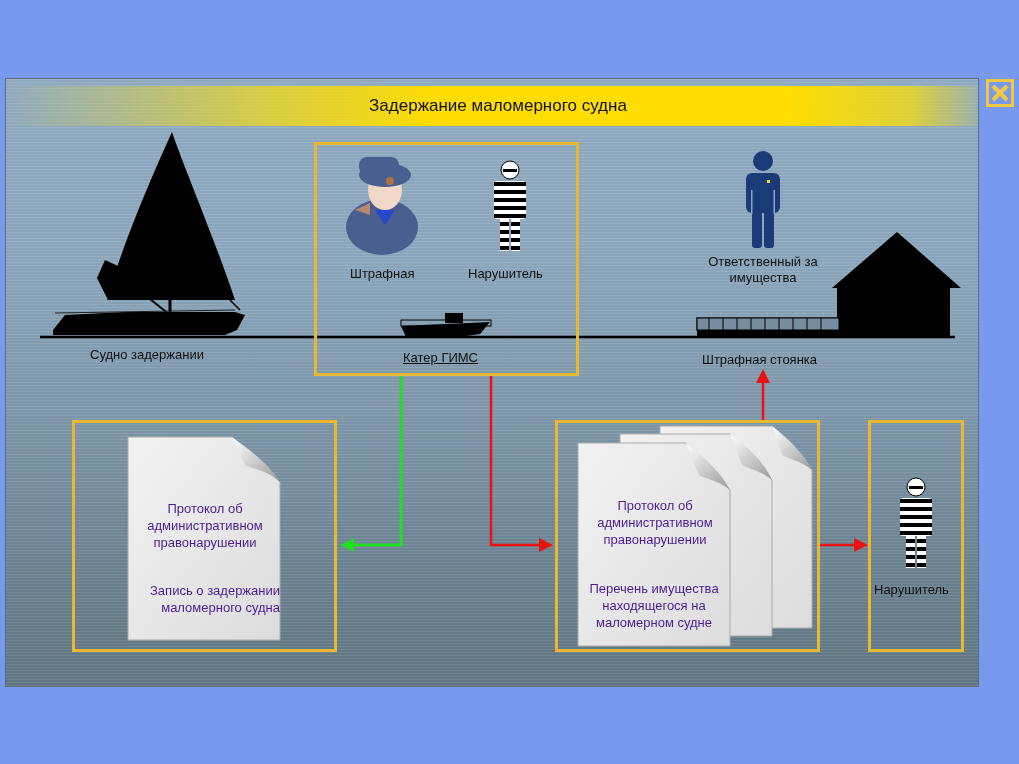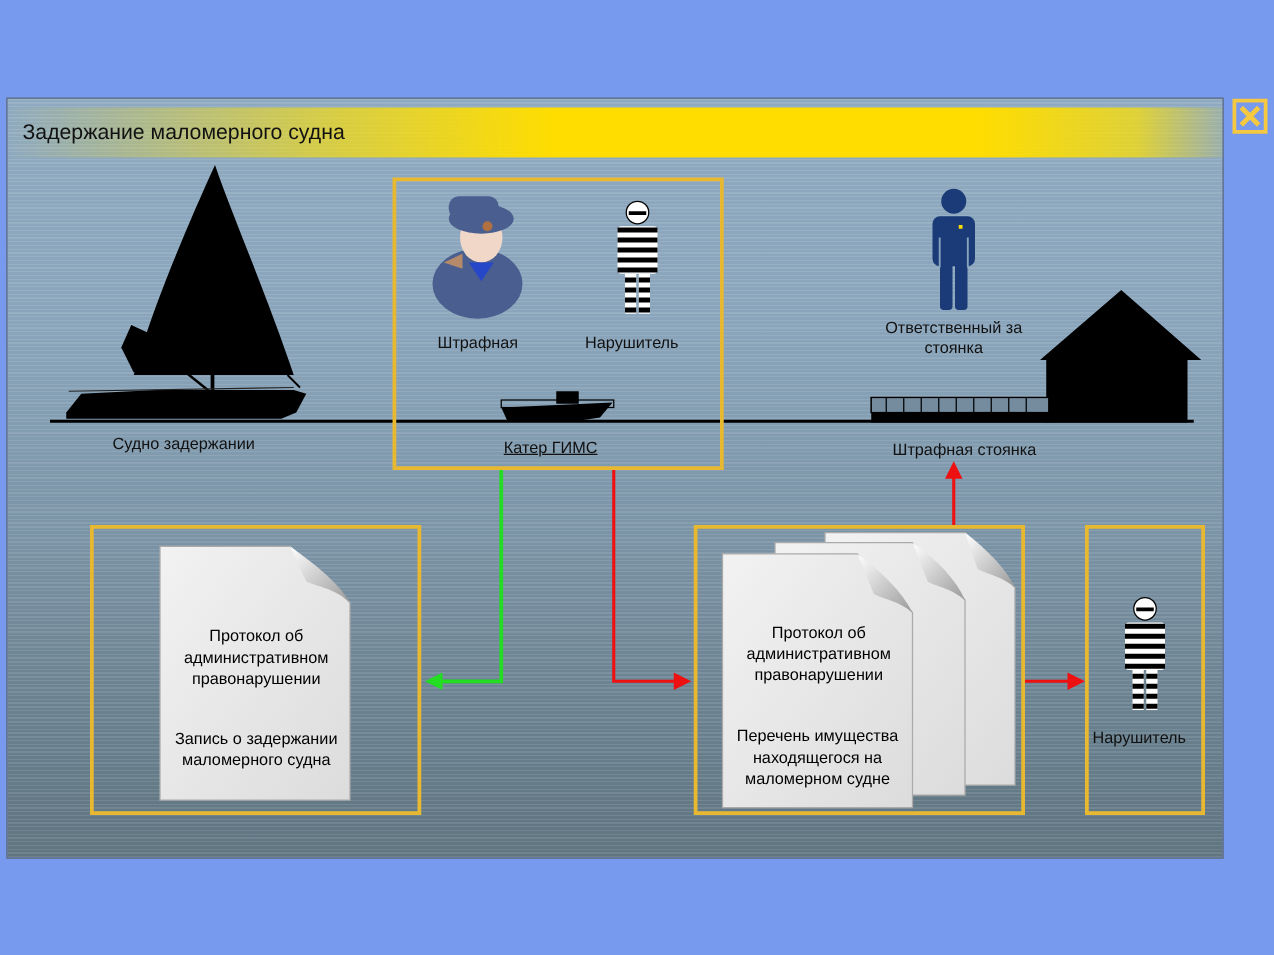--- a/index.html
+++ b/index.html
@@ -4,26 +4,26 @@
 <style>
   html,body{margin:0;padding:0;}
   body{width:1019px;height:764px;background:#7799ee;position:relative;overflow:hidden;font-family:"Liberation Sans",sans-serif;}
   #panel{position:absolute;left:5px;top:78px;width:974px;height:609px;border:1px solid #5f6b78;box-sizing:border-box;
     background:
       repeating-linear-gradient(to bottom, rgba(255,255,255,0.10) 0px, rgba(255,255,255,0.10) 1px, rgba(0,0,0,0) 1px, rgba(0,0,0,0) 3px),
       linear-gradient(to bottom,#8faac0 0%,#8aa5bb 30%,#7c95a8 55%,#6a8190 80%,#5f7580 100%);
   }
   #titlebar{position:absolute;left:0;top:7px;width:972px;height:40px;
     background:linear-gradient(to right,rgba(255,230,0,0) 0%,rgba(255,225,0,0.6) 25%,#ffdd00 45%,#ffdd00 80%,rgba(255,225,0,0.7) 93%,rgba(255,225,0,0.1) 100%);
-    display:flex;align-items:center;}
+    display:flex;align-items:center;justify-content:center;}
   #title{font-size:17px;color:#111;margin-left:12px;}
   #close-btn{position:absolute;left:986px;top:79px;width:28px;height:28px;box-sizing:border-box;border:3px solid #f5c842;background:#7799ee;cursor:pointer;}
   .lbl{position:absolute;font-size:13px;color:#111;text-align:center;white-space:nowrap;line-height:16px;}
   .frame{position:absolute;border:3px solid #e8b830;box-sizing:border-box;}
-  .doctext{position:absolute;font-size:13px;color:#000000;text-align:center;line-height:17px;}
+  .doctext{position:absolute;font-size:13px;color:#4c1d95;text-align:center;line-height:17px;}
   svg{position:absolute;overflow:visible;}
 </style>
 </head>
 <body>
 
 <div id="panel">
   <div id="titlebar">
     <span id="title">Задержание маломерного судна</span>
   </div>
 </div>
@@ -96,21 +96,21 @@
 
 <svg width="40" height="100" style="left:743px;top:150px;">
   <circle cx="20" cy="11" r="10" fill="#1a3a78"></circle>
   <rect x="3" y="23" width="34" height="40" rx="6" fill="#1a3a78"></rect>
   <rect x="9" y="58" width="10" height="40" rx="3" fill="#1a3a78"></rect>
   <rect x="21" y="58" width="10" height="40" rx="3" fill="#1a3a78"></rect>
   <rect x="8" y="40" width="1.5" height="24" fill="#8aa5bb"></rect>
   <rect x="30.5" y="40" width="1.5" height="24" fill="#8aa5bb"></rect>
   <rect x="24" y="30" width="3" height="3" fill="#ffdd00"></rect>
 </svg>
-<div class="lbl" style="left:703px;top:254px;width:120px;white-space:normal;">Ответственный за стоянка</div>
+<div class="lbl" style="left:703px;top:254px;width:120px;white-space:normal;">Ответственный за имущества</div>
 
 <svg width="270" height="110" style="left:695px;top:230px;">
   <path d="M137,58 L202,2 L266,58 L255,58 L255,108 L142,108 L142,58 Z" fill="#000"></path>
   <rect x="2" y="88" width="142" height="20" fill="#000"></rect>
   <rect x="2" y="88" width="142" height="12" fill="none" stroke="#000" stroke-width="1"></rect>
   <g stroke="#000" stroke-width="1">
     <line x1="14" y1="88" x2="14" y2="100"></line>
       <line x1="26" y1="88" x2="26" y2="100"></line>
     <line x1="40" y1="88" x2="40" y2="100"></line>
       <line x1="54" y1="88" x2="54" y2="100"></line>
@@ -127,21 +127,21 @@
       <line x1="28" y1="88" x2="28" y2="100"></line>
     <line x1="42" y1="88" x2="42" y2="100"></line>
       <line x1="56" y1="88" x2="56" y2="100"></line>
     <line x1="70" y1="88" x2="70" y2="100"></line>
       <line x1="84" y1="88" x2="84" y2="100"></line>
     <line x1="98" y1="88" x2="98" y2="100"></line>
       <line x1="112" y1="88" x2="112" y2="100"></line>
     <line x1="126" y1="88" x2="126" y2="100"></line>
   </g>
 </svg>
-<div class="lbl" style="left:702px;top:352px;margin-left:12px;">Штрафная стоянка</div>
+<div class="lbl" style="left:702px;top:352px;">Штрафная стоянка</div>
 
 <div class="frame" style="left:72px;top:420px;width:265px;height:232px;"></div>
 <div class="frame" style="left:555px;top:420px;width:265px;height:232px;"></div>
 <div class="frame" style="left:868px;top:420px;width:96px;height:232px;"></div>
 
 <svg width="1019" height="764" style="left:0;top:0;pointer-events:none;">
   <defs>
     <linearGradient id="paper" x1="0" y1="0" x2="1" y2="1">
       <stop offset="0" stop-color="#f2f2f2"></stop>
         <stop offset="1" stop-color="#dcdcdc"></stop>
@@ -178,21 +178,21 @@
     <line x1="763" y1="420" x2="763" y2="382" stroke="#ee1111" stroke-width="2.5"></line>
     <polygon points="763,369 756,383 770,383" fill="#ee1111"></polygon>
   </g>
   <g>
     <line x1="820" y1="545" x2="855" y2="545" stroke="#ee1111" stroke-width="2.5"></line>
     <polygon points="868,545 854,538 854,552" fill="#ee1111"></polygon>
   </g>
 </svg>
 
 <div class="doctext" style="left:140px;top:500px;width:130px;">Протокол об административном правонарушении</div>
-<div class="doctext" style="left:130px;top:582px;width:150px;">Запись о задержании маломерного судна</div>
+<div class="doctext" style="left:130px;top:582px;width:150px;text-align:right;">Запись о задержании маломерного судна</div>
 
 <div class="doctext" style="left:585px;top:497px;width:140px;">Протокол об административном правонарушении</div>
 <div class="doctext" style="left:580px;top:580px;width:148px;">Перечень имущества находящегося на маломерном судне</div>
 
 <svg width="40" height="95" style="left:896px;top:477px;">
   <circle cx="20" cy="10" r="9" fill="#fff" stroke="#000" stroke-width="1"></circle>
   <rect x="13" y="9" width="14" height="3" fill="#000"></rect>
   <g fill="#000">
     <rect x="4" y="21" width="32" height="38" rx="3" fill="#fff"></rect>
     <rect x="4" y="22" width="32" height="4"></rect>

